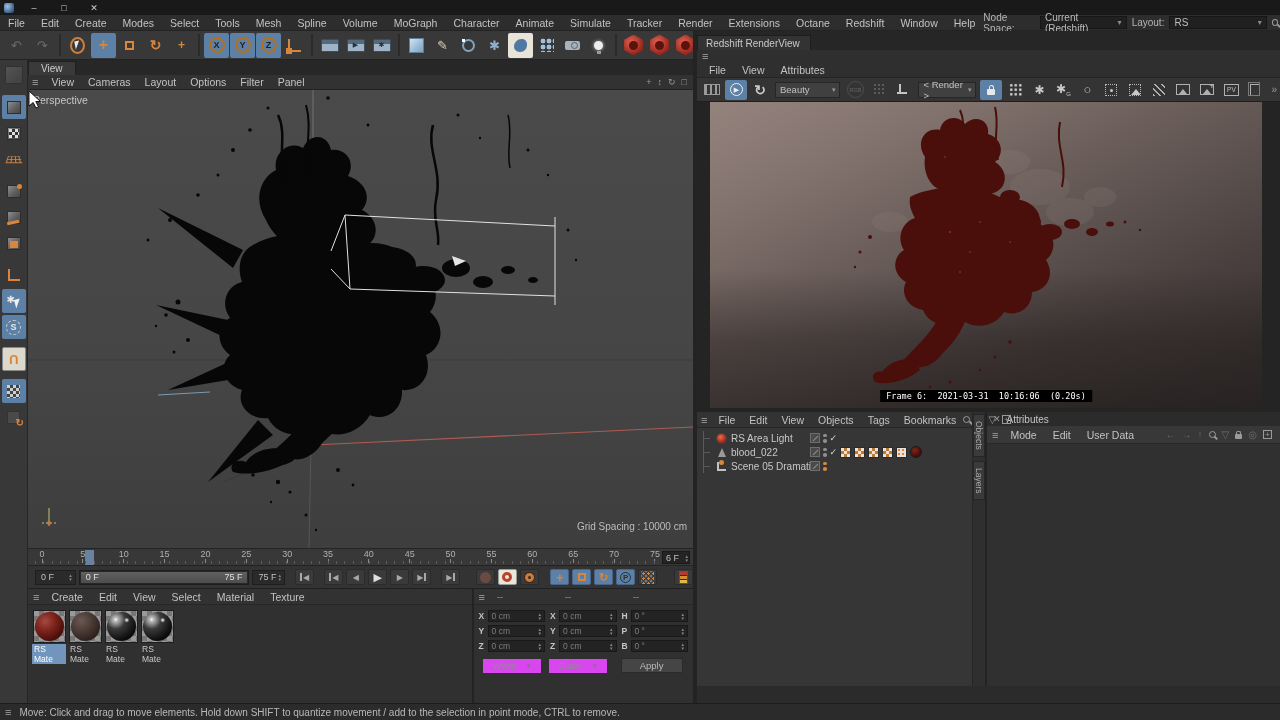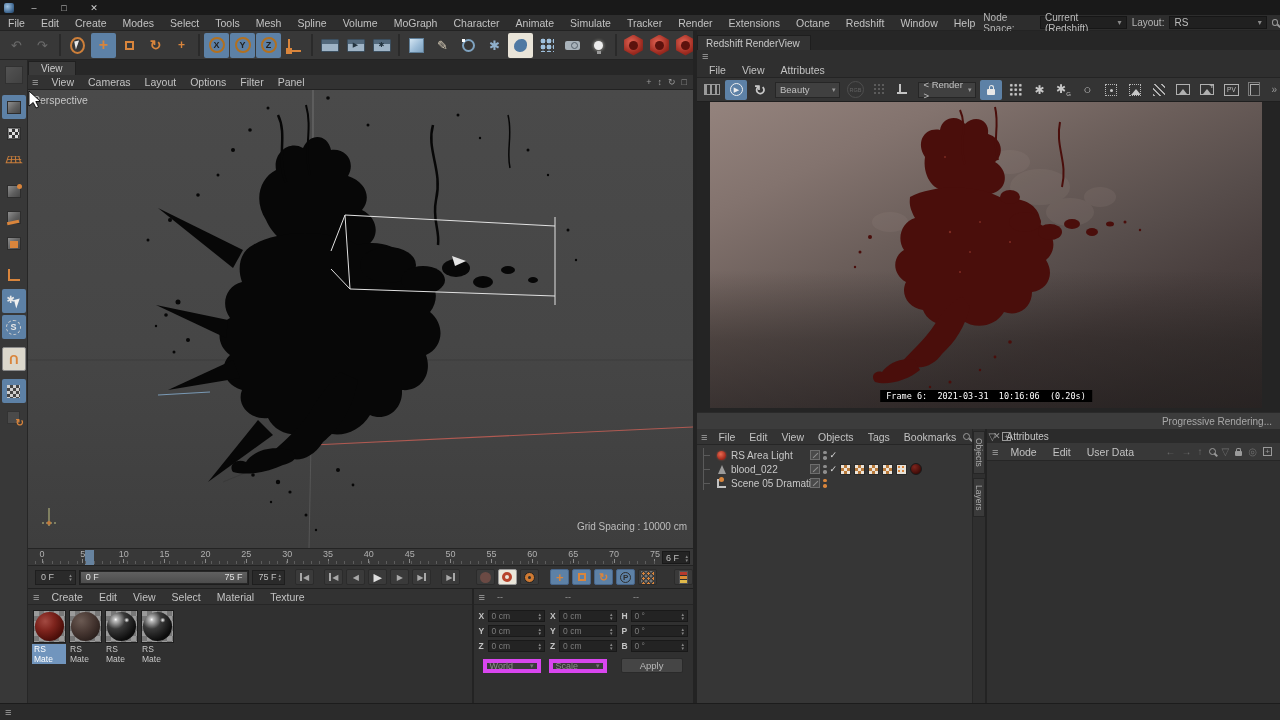--- a/index.html
+++ b/index.html
@@ -182,21 +182,21 @@
   .coords { flex:1; display:flex; flex-direction:column; }
   .coord-head { height:16px; display:flex; align-items:center; padding-left:5px; background:#323232; border-bottom:1px solid #262626; gap:0; }
   .coord-head .hd { width:60px; font-size:9px; color:#9a9a9a; margin-left:8px; }
   .coord-grid { display:flex; flex-direction:column; gap:3px; padding:5px 5px 0 5px; }
   .coord-row { display:flex; gap:5px; }
   .ccell { display:flex; align-items:center; gap:2px; flex:1; }
   .clabel { font-size:8.5px; font-weight:bold; color:#c4c4c4; width:7px; }
   .cfield { flex:1; height:12px; background:#232323; border:1px solid #191919; display:flex; align-items:center;
             font-size:8.5px; color:#7d7d7d; padding:0 2px 0 3px; }
   .coord-bottom { display:flex; gap:8px; padding:6px 5px 0 9px; align-items:center; }
-  .cselect { width:58px; height:14px; background:#3a3a3a; border:4px solid #d946ef; display:flex; align-items:center;
+  .cselect { width:58px; height:14px; background:#3a3a3a; border:7px solid #d946ef; display:flex; align-items:center;
              font-size:9px; color:#8d8d8d; padding:0 3px; }
   .cselect .caret { margin-left:auto; font-size:7px; color:#777; }
   .applybtn { width:62px; height:15px; background:#454545; border:1px solid #2a2a2a; border-radius:2px; display:flex;
               align-items:center; justify-content:center; font-size:9.5px; color:#b9b9b9; margin-left:6px; }
 
   
   .vdivider { position:absolute; left:693px; top:31px; width:4px; height:672px; background:#232323; }
   .right { position:absolute; left:697px; top:31px; width:583px; height:672px; background:#2b2b2b; }
   .rv-tabrow { height:19px; background:#262626; display:flex; align-items:flex-end; }
   .rv-tab { padding:2px 10px 1px 8px; font-size:10px; color:#c9c9c9; background:#333; border:1px solid #1e1e1e; border-bottom:none; }
@@ -1076,23 +1076,20 @@
               <circle cx="250" cy="170" r="1.1"></circle>
             <circle cx="270" cy="120" r="1"></circle>
               <circle cx="235" cy="55" r="1"></circle>
               <circle cx="300" cy="140" r="1.1"></circle>
           </g>
         </svg>
         <span class="framelabel">Frame 6:  2021-03-31  10:16:06  (0.20s)</span>
       </div>
     </div>
 
-    <div class="rv-progress">
-      <span>Progressive Rendering...</span>
-    </div>
 
     <div class="rv-bottom">
 
       <div class="om">
         <div class="om-menurow">
           <span class="hamb">≡</span>
           <span style="display:flex">
               <span class="om-item">File</span>
               <span class="om-item">Edit</span>
               <span class="om-item">View</span>
@@ -1188,15 +1185,16 @@
             <span class="plusbox">+</span>
           </span>
         </div>
         <div class="attr-body"></div>
       </div>
     </div>
   </div>
 
   <div class="statusbar">
     <span class="hamb">≡</span>
+    <span>Move: Click and drag to move elements. Hold down SHIFT to quantize movement / add to the selection in point mode, CTRL to remove.</span>
   </div>
 
 </div>
 
 </body></html>

